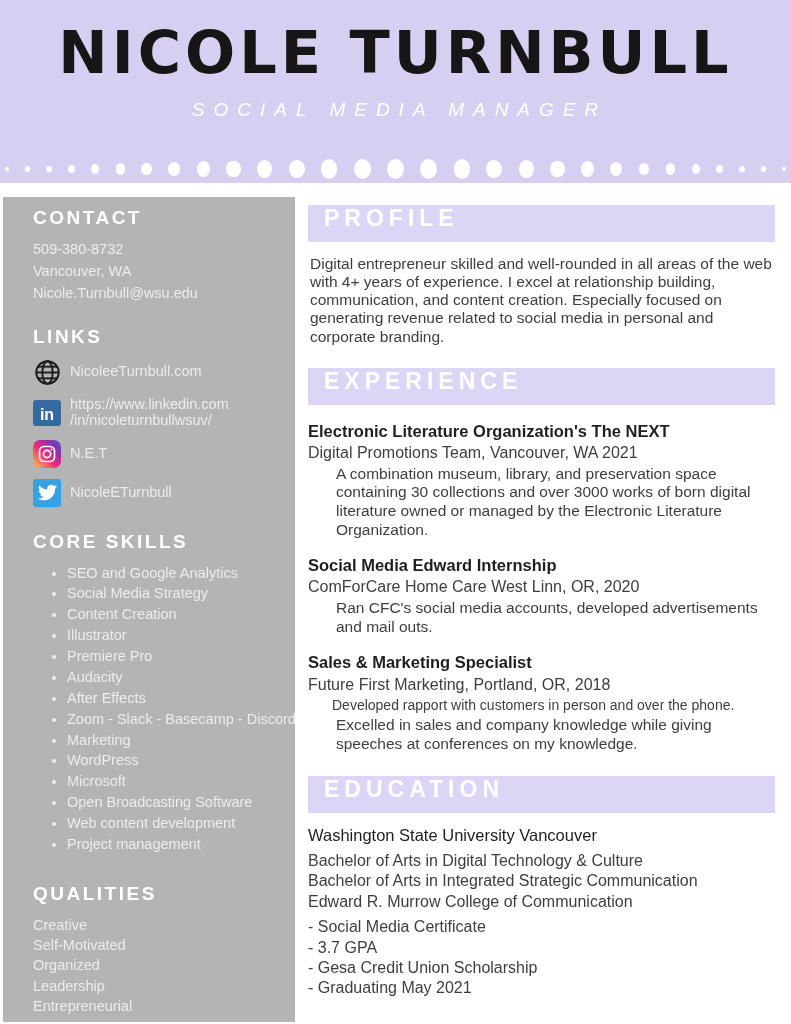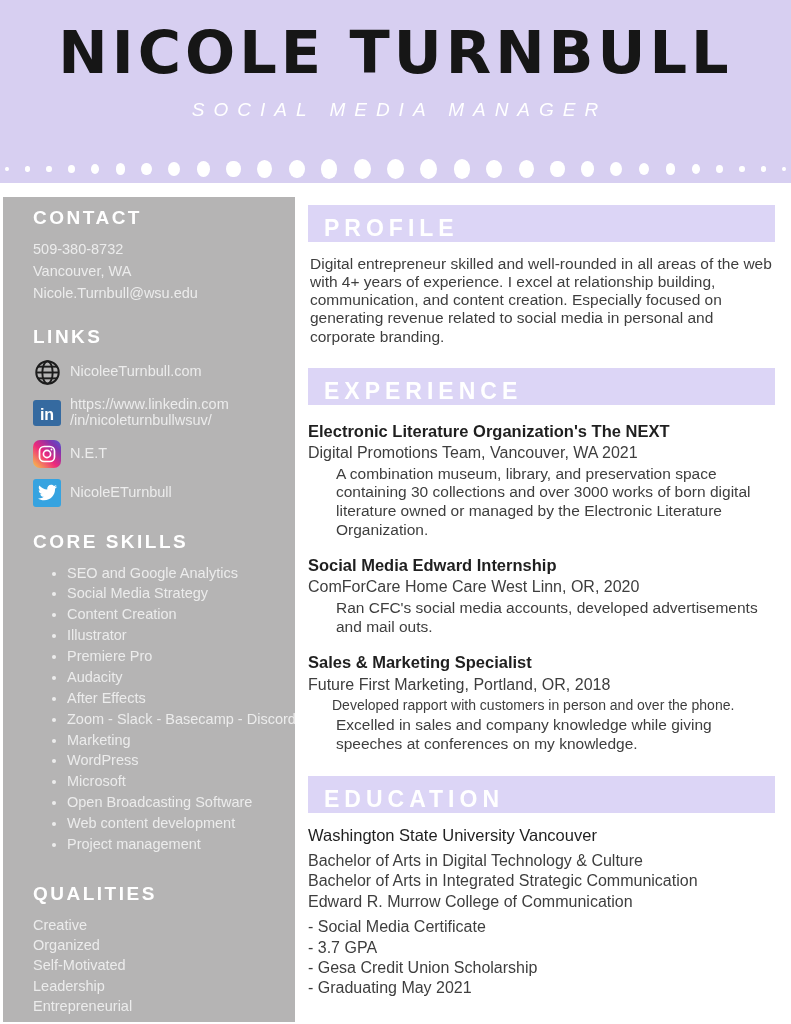--- a/index.html
+++ b/index.html
@@ -72,21 +72,21 @@
     margin:4px 0 0; padding-left:34px; list-style:disc;
   }
   .skills-list li {
     font-size:14.5px; line-height:1.44; color:#ececec; white-space:nowrap;
   }
   .qualities-heading { margin-top:28px; }
   .qualities div { font-size:14.5px; line-height:1.4; color:#ececec; }
   
   .main { flex:1 1 auto; min-width:0; }
   .banner {
-    height:37px; background:#dcd5f6; display:flex; align-items:flex-end;
+    height:37px; background:#dcd5f6; display:flex; align-items:flex-start;
     padding-left:16px;
   }
   .banner span {
     font-size:23px; font-weight:bold; color:#ffffff; letter-spacing:5px;
   }
   .banner-profile { margin-top:8px; }
   .banner-experience { margin-top:22px; }
   .banner-education { margin-top:22px; }
   .profile-body {
     margin:13px 2px 0 2px; font-size:15.5px; line-height:1.17; color:#3e3e3e;
@@ -217,22 +217,22 @@
         <li>WordPress</li>
         <li>Microsoft</li>
         <li>Open Broadcasting Software</li>
         <li>Web content development</li>
         <li>Project management</li>
       </ul>
 
       <h2 class="side-heading qualities-heading">QUALITIES</h2>
       <div class="qualities">
         <div>Creative</div>
+        <div>Self-Motivated</div>
         <div>Organized</div>
-        <div>Self-Motivated</div>
         <div>Leadership</div>
         <div>Entrepreneurial</div>
       </div>
     </aside>
 
     <main class="main">
 
       <div class="banner banner-profile">
         <span>PROFILE</span>
       </div>

